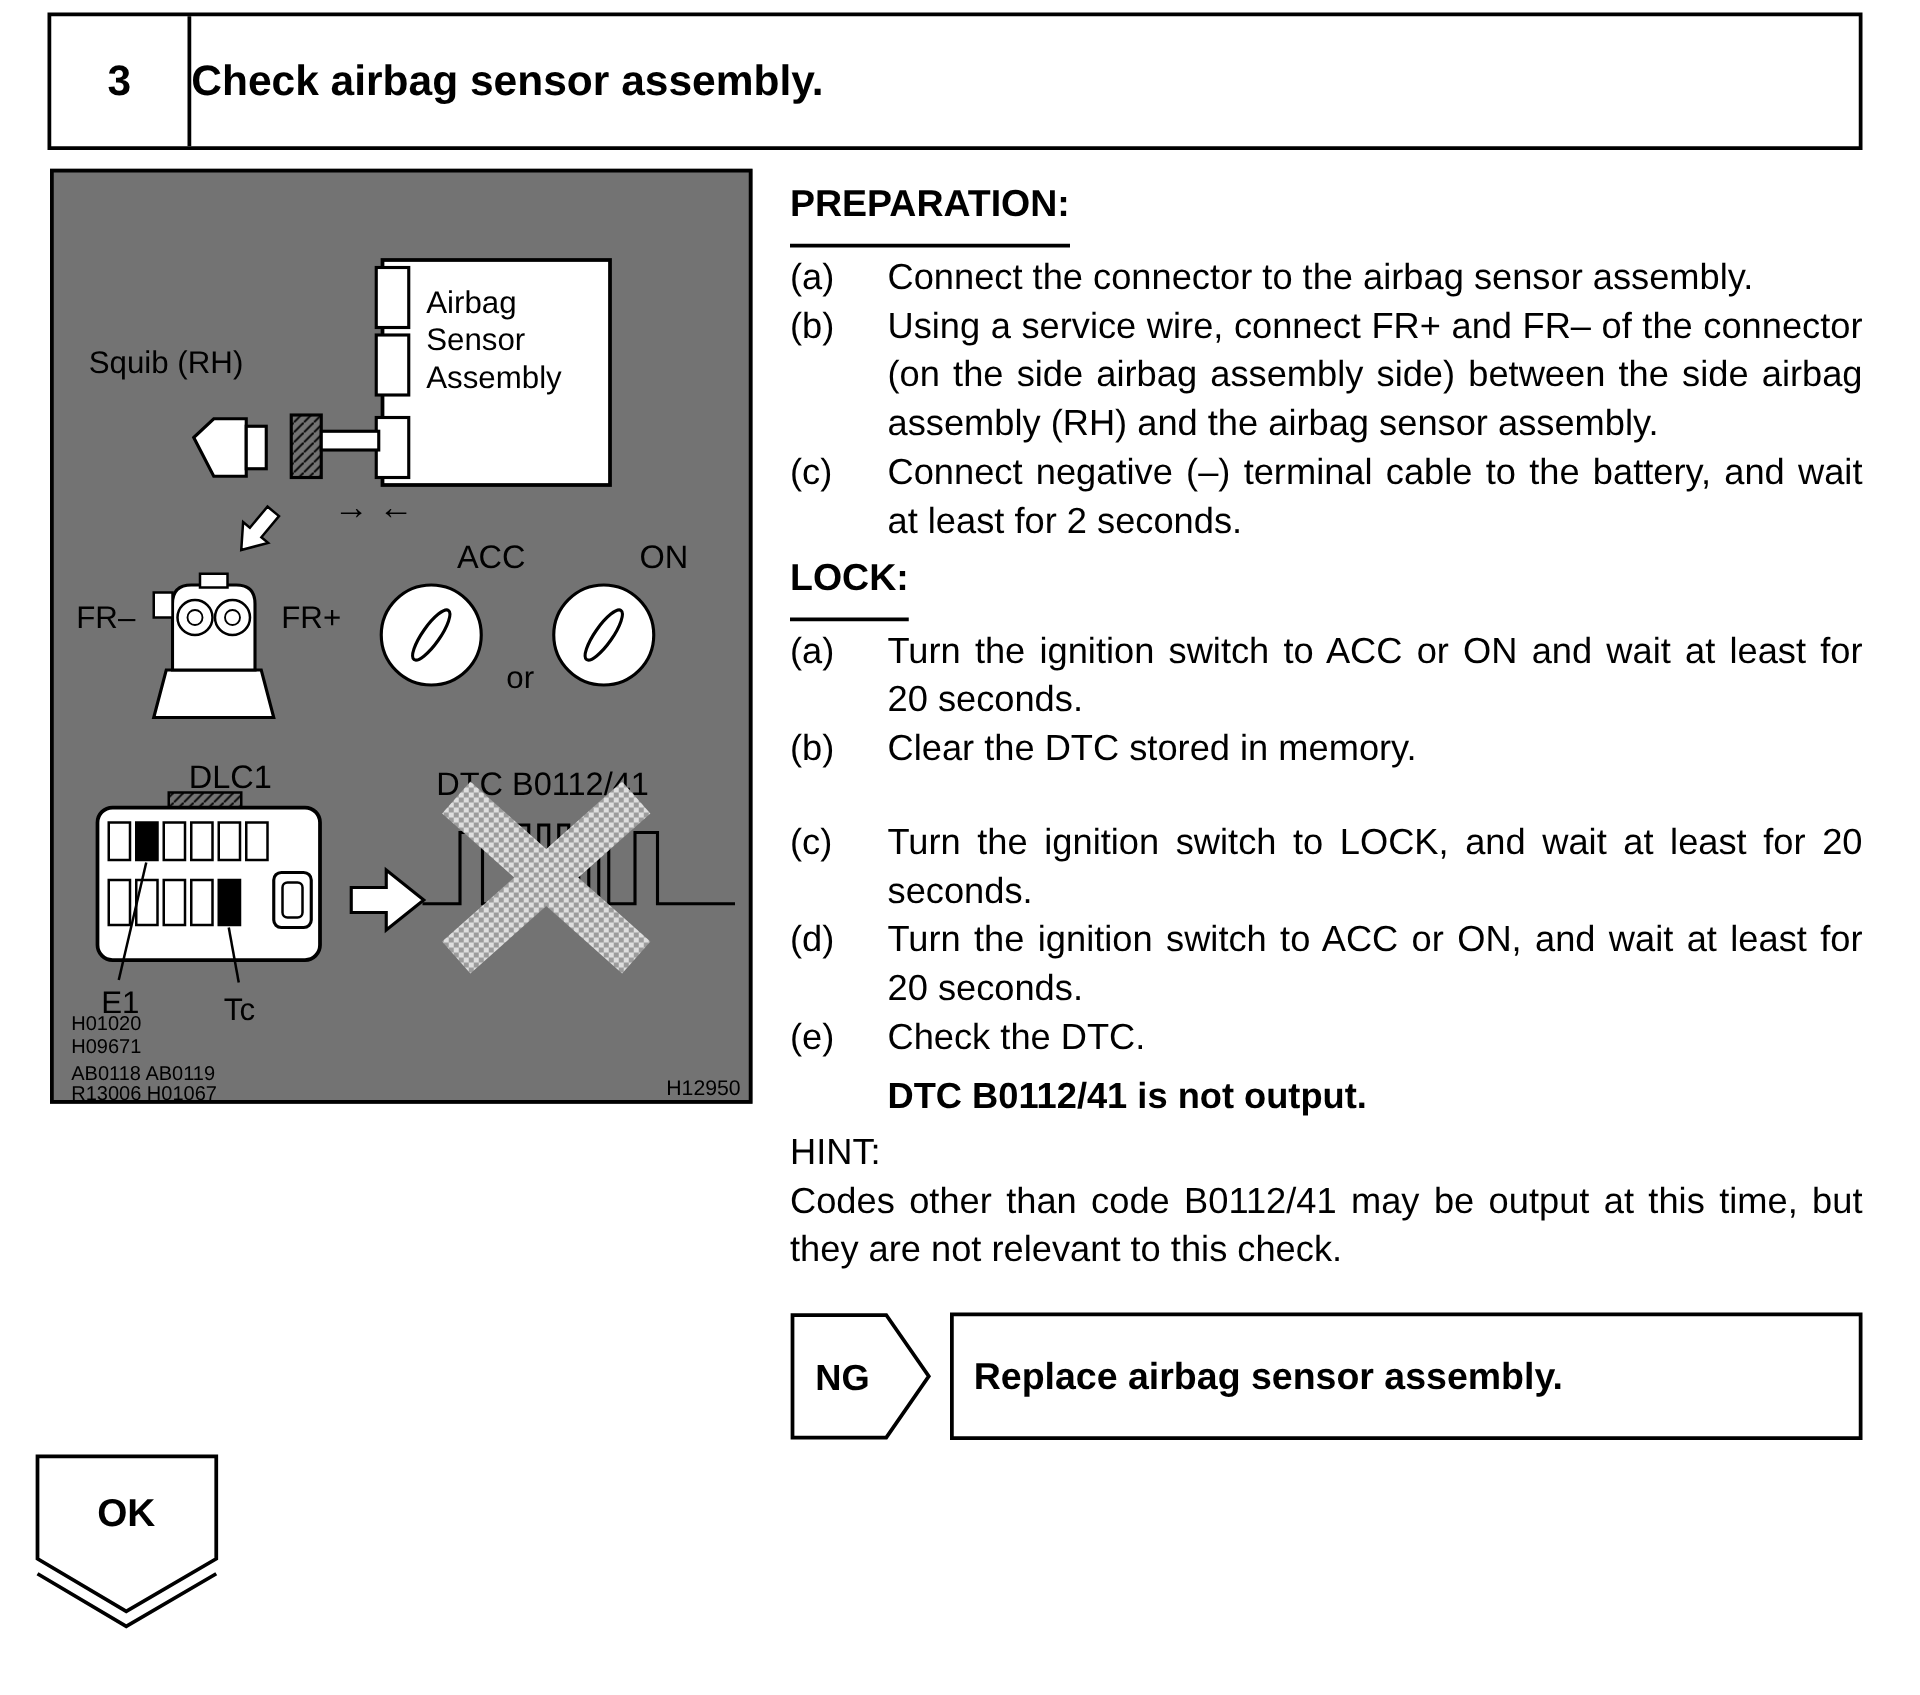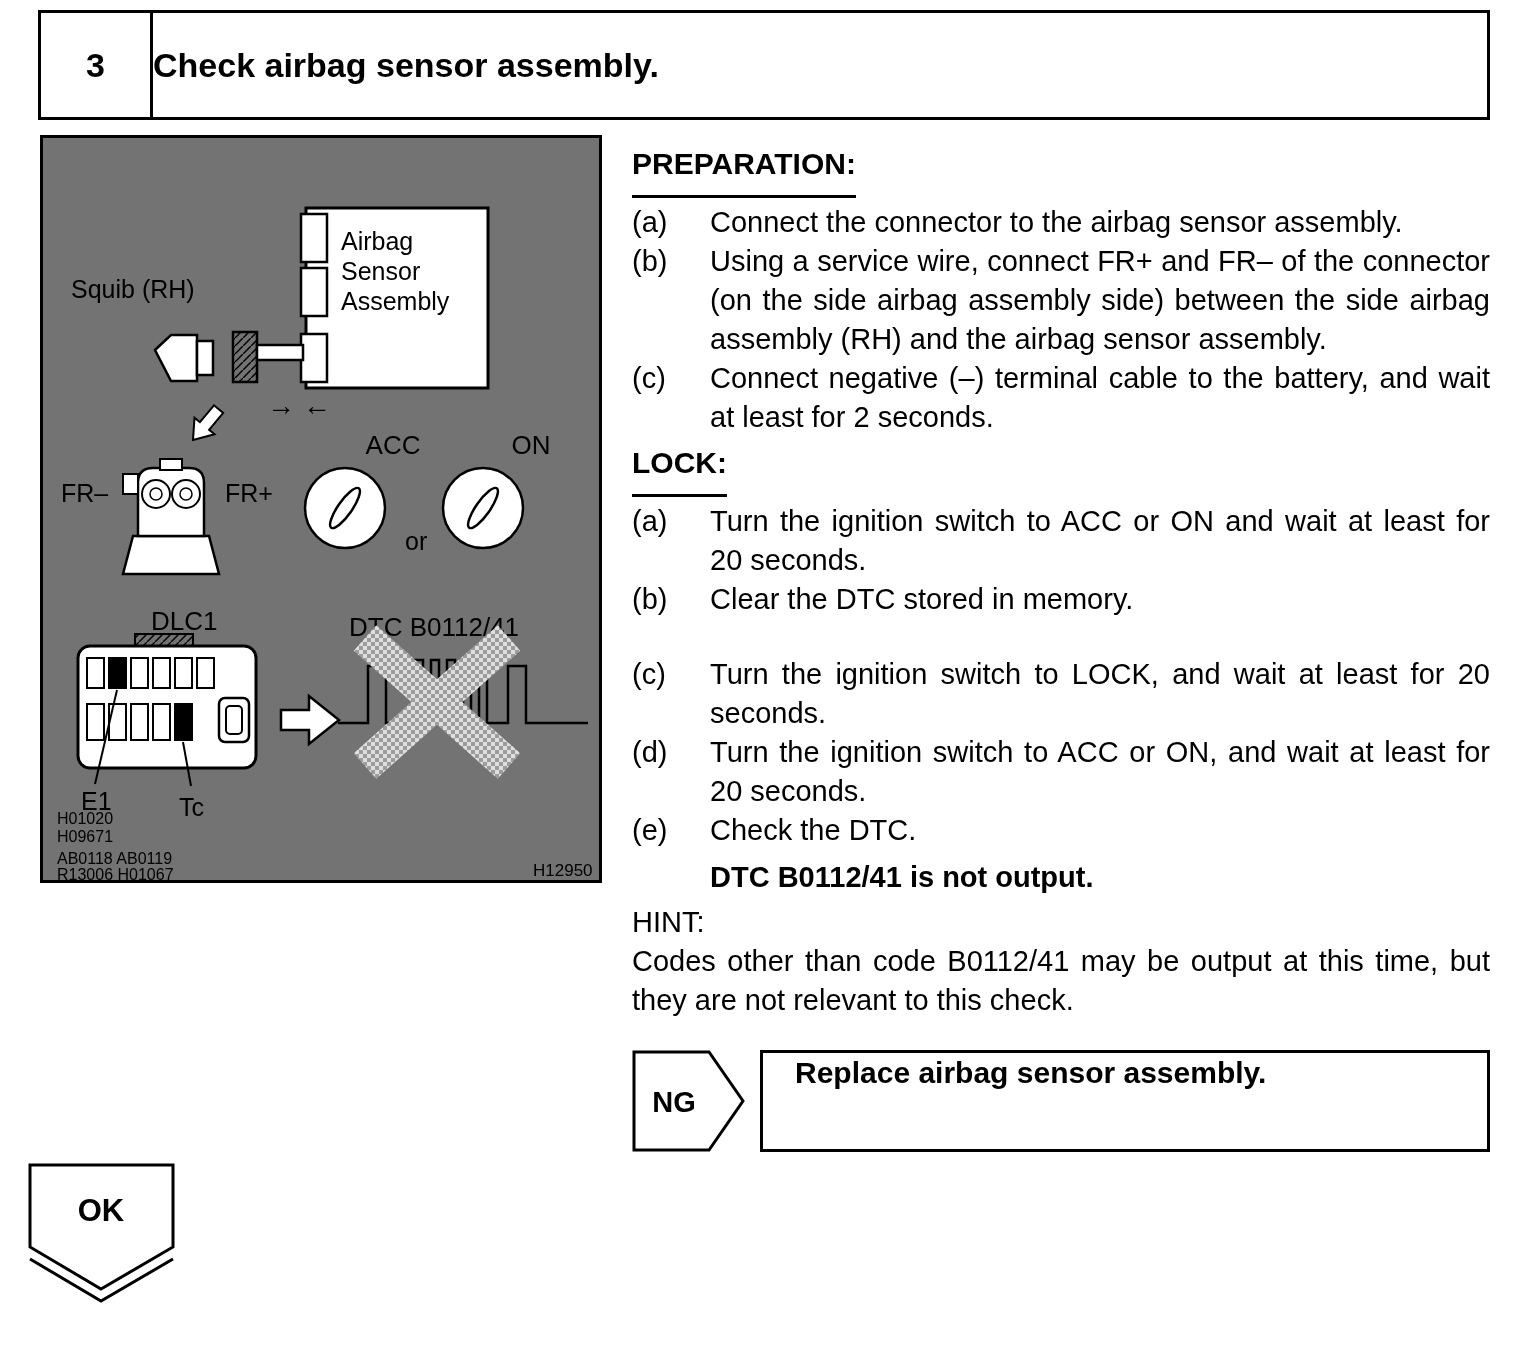--- a/index.html
+++ b/index.html
@@ -82,21 +82,22 @@
     display: flex;
     align-items: stretch;
     margin-top: 30px;
     gap: 14px;
   }
   .ng-shape { flex: none; width: 114px; height: 102px; }
   .ng-action-box {
     flex: 1;
     border: 3px solid #000;
     display: flex;
-    padding-left: 32px;
+    align-items: center;
+    padding-left: 16px;
     font-weight: bold;
     font-size: 30px;
   }
   
   .ok-terminator {
     position: absolute;
     left: 28px; top: 1163px;
     width: 148px; height: 145px;
   }
   .ok-terminator text {

